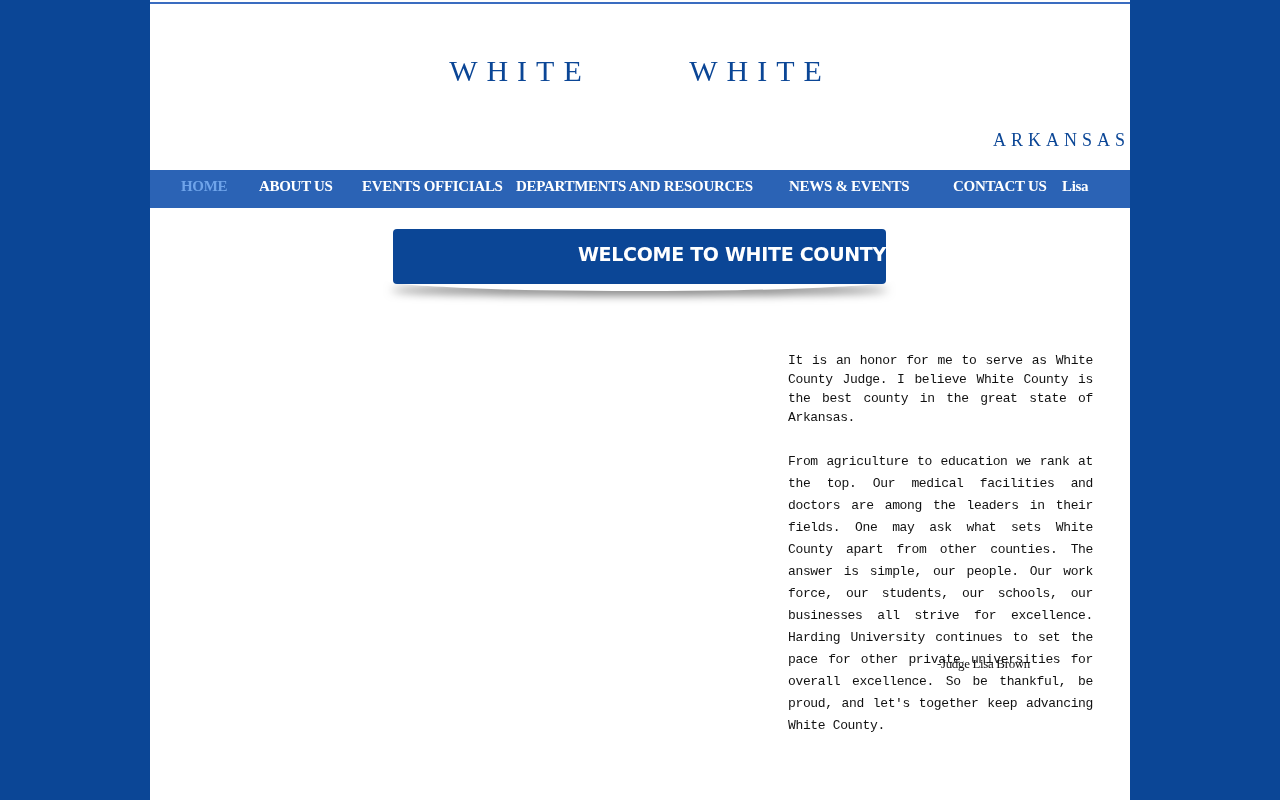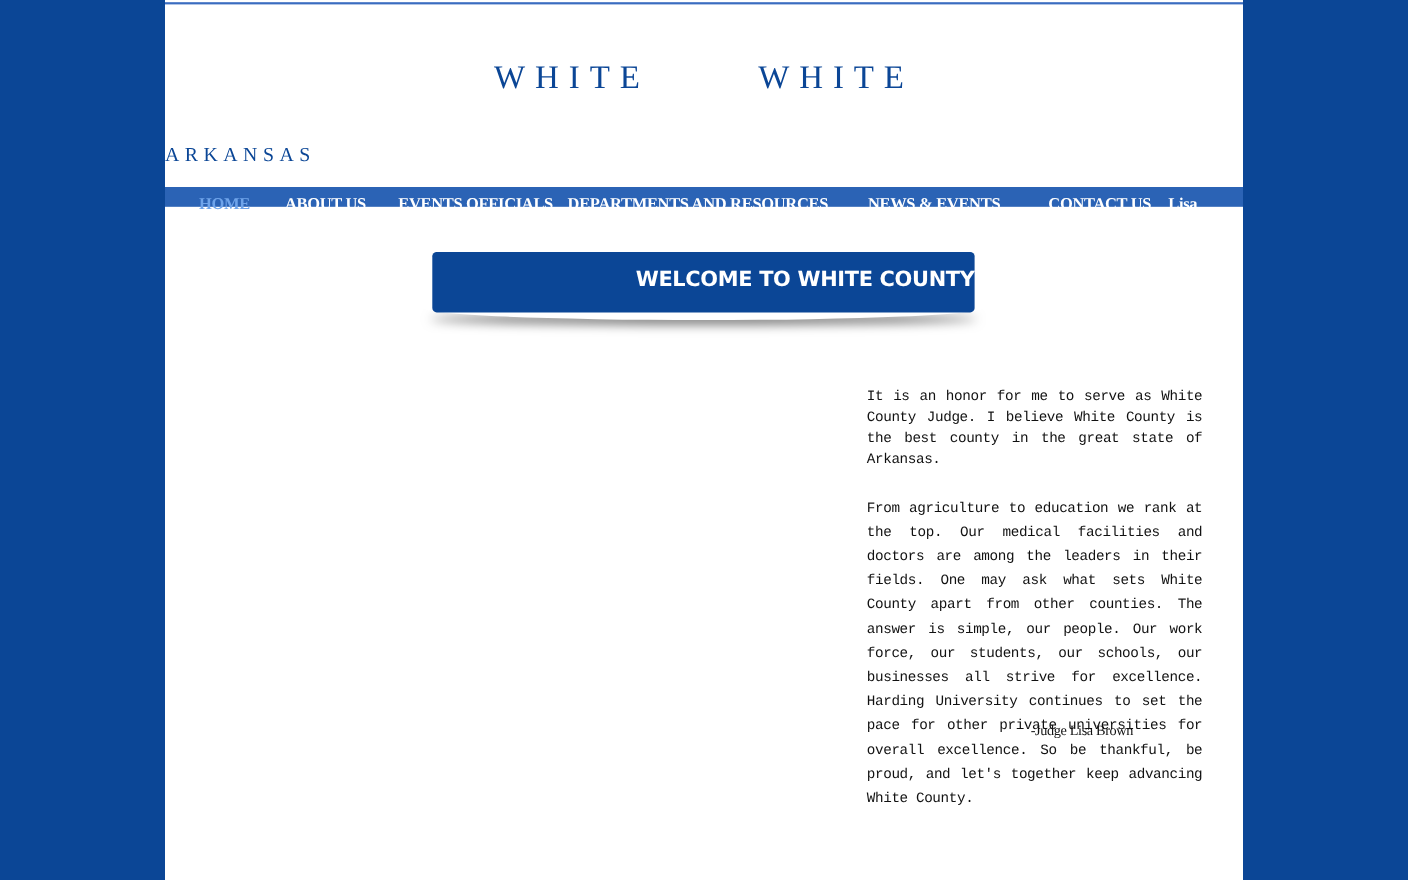--- a/index.html
+++ b/index.html
@@ -12,26 +12,26 @@
     position: absolute; left: 150px; top: 0; width: 980px; height: 800px;
     background: #ffffff;
   }
   .top-strip { position: absolute; left: 0; top: 2px; width: 980px; height: 2px; background: #3a6cc0; }
   .site-title {
     position: absolute; left: 0; top: 54px; width: 980px; text-align: center;
     font-family: "Liberation Serif", serif; font-size: 30px; color: #0b4696;
     letter-spacing: 9px; white-space: pre;
   }
   .site-subtitle {
-    position: absolute; left: 0; top: 130px; width: 980px; text-align: left;
+    position: absolute; left: 0; top: 130px; width: 980px; text-align: right;
     font-family: "Liberation Serif", serif; font-size: 18px; color: #0b4696;
     letter-spacing: 5px;
   }
   .navbar {
-    position: absolute; left: 0; top: 170px; width: 980px; height: 18px;
+    position: absolute; left: 0; top: 170px; width: 980px; height: 38px;
     background: #2b63b5;
   }
   .nav-item {
     position: absolute; top: 0; height: 31px; line-height: 33px;
     font-family: "Liberation Serif", serif; font-weight: bold; font-size: 15px;
     color: #ffffff; white-space: nowrap; cursor: pointer; letter-spacing: -0.3px;
   }
   .nav-item.active { color: #6fa4ea; }
   .banner-wrap { position: absolute; left: 243px; top: 229px; width: 493px; height: 75px; }
   .banner-shadow {

